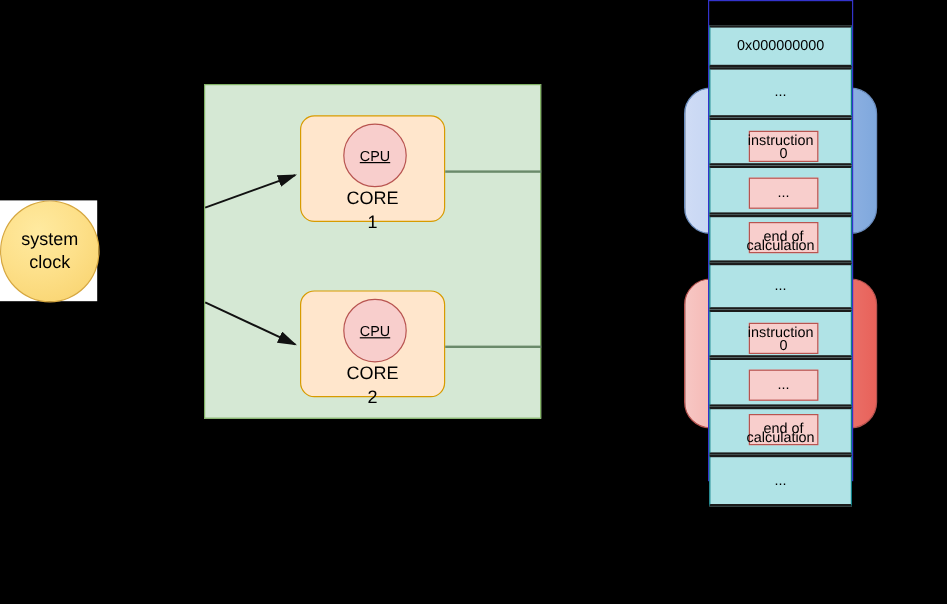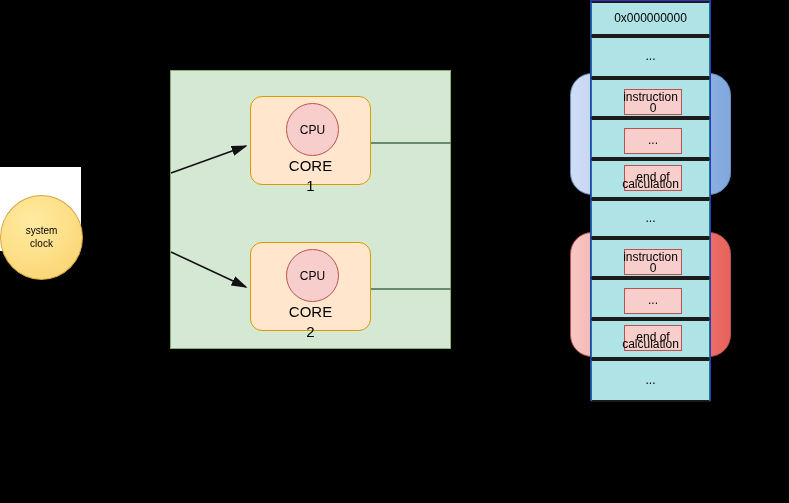--- a/index.html
+++ b/index.html
@@ -8,58 +8,58 @@
 
   
   .clock-plate{
     position:absolute;background:#ffffff;
   }
   .clock-circle{
     position:absolute;border-radius:50%;
     background:radial-gradient(circle at 38% 30%,#ffeaa0 0%,#fde08a 45%,#f8d16a 100%);
     border:1px solid #d6a740;
     display:flex;align-items:center;justify-content:center;
-    text-align:center;line-height:1.25;color:#000;font-size:10px;margin-top:28px;
+    text-align:center;line-height:1.25;color:#000;font-size:15px;
   }
 
   
   .cpu-package{
     position:absolute;background:#d5e8d4;border:1px solid #82b366;box-sizing:border-box;
   }
 
   
   .core-box{
     position:absolute;background:#ffe6cc;border:1px solid #d79b00;
     border-radius:12px;box-sizing:border-box;
   }
   .core-cpu{
     position:absolute;border-radius:50%;
     background:#f8cecc;border:1px solid #b85450;
     display:flex;align-items:center;justify-content:center;
-    font-size:12px;color:#000;
+    font-size:12px;color:#000;text-decoration:underline;
   }
   .core-label{
     position:absolute;left:0;right:0;text-align:center;
     font-size:15px;color:#000;line-height:1.3;
   }
 
   
   .wire{position:absolute;height:2px;background:#6a8a6a;}
 
   
   #arrows{position:absolute;left:0;top:0;width:789px;height:503px;pointer-events:none;}
 
   
   .mem-col{position:absolute;box-sizing:border-box;border:1px solid #3333cc;}
   .mem-cell{
     position:absolute;left:0;right:0;box-sizing:border-box;
     background:#b0e3e6;border:1px solid #0e8088;border-top-width:2px;border-bottom-width:2px;
     border-top-color:#1b1b1b;border-bottom-color:#1b1b1b;
     display:flex;align-items:center;justify-content:center;
-    font-size:12px;color:#000;
+    font-size:12px;color:#000;margin-top:20px;
   }
   .mem-tag{
     position:absolute;box-sizing:border-box;
     background:#f8cecc;border:1px solid #b85450;
     display:flex;align-items:center;justify-content:center;
     font-size:12px;color:#000;line-height:1.15;text-align:center;
     z-index:3;
   }
   .mem-cell-text{position:relative;z-index:4;text-align:center;line-height:1.15;}
 

